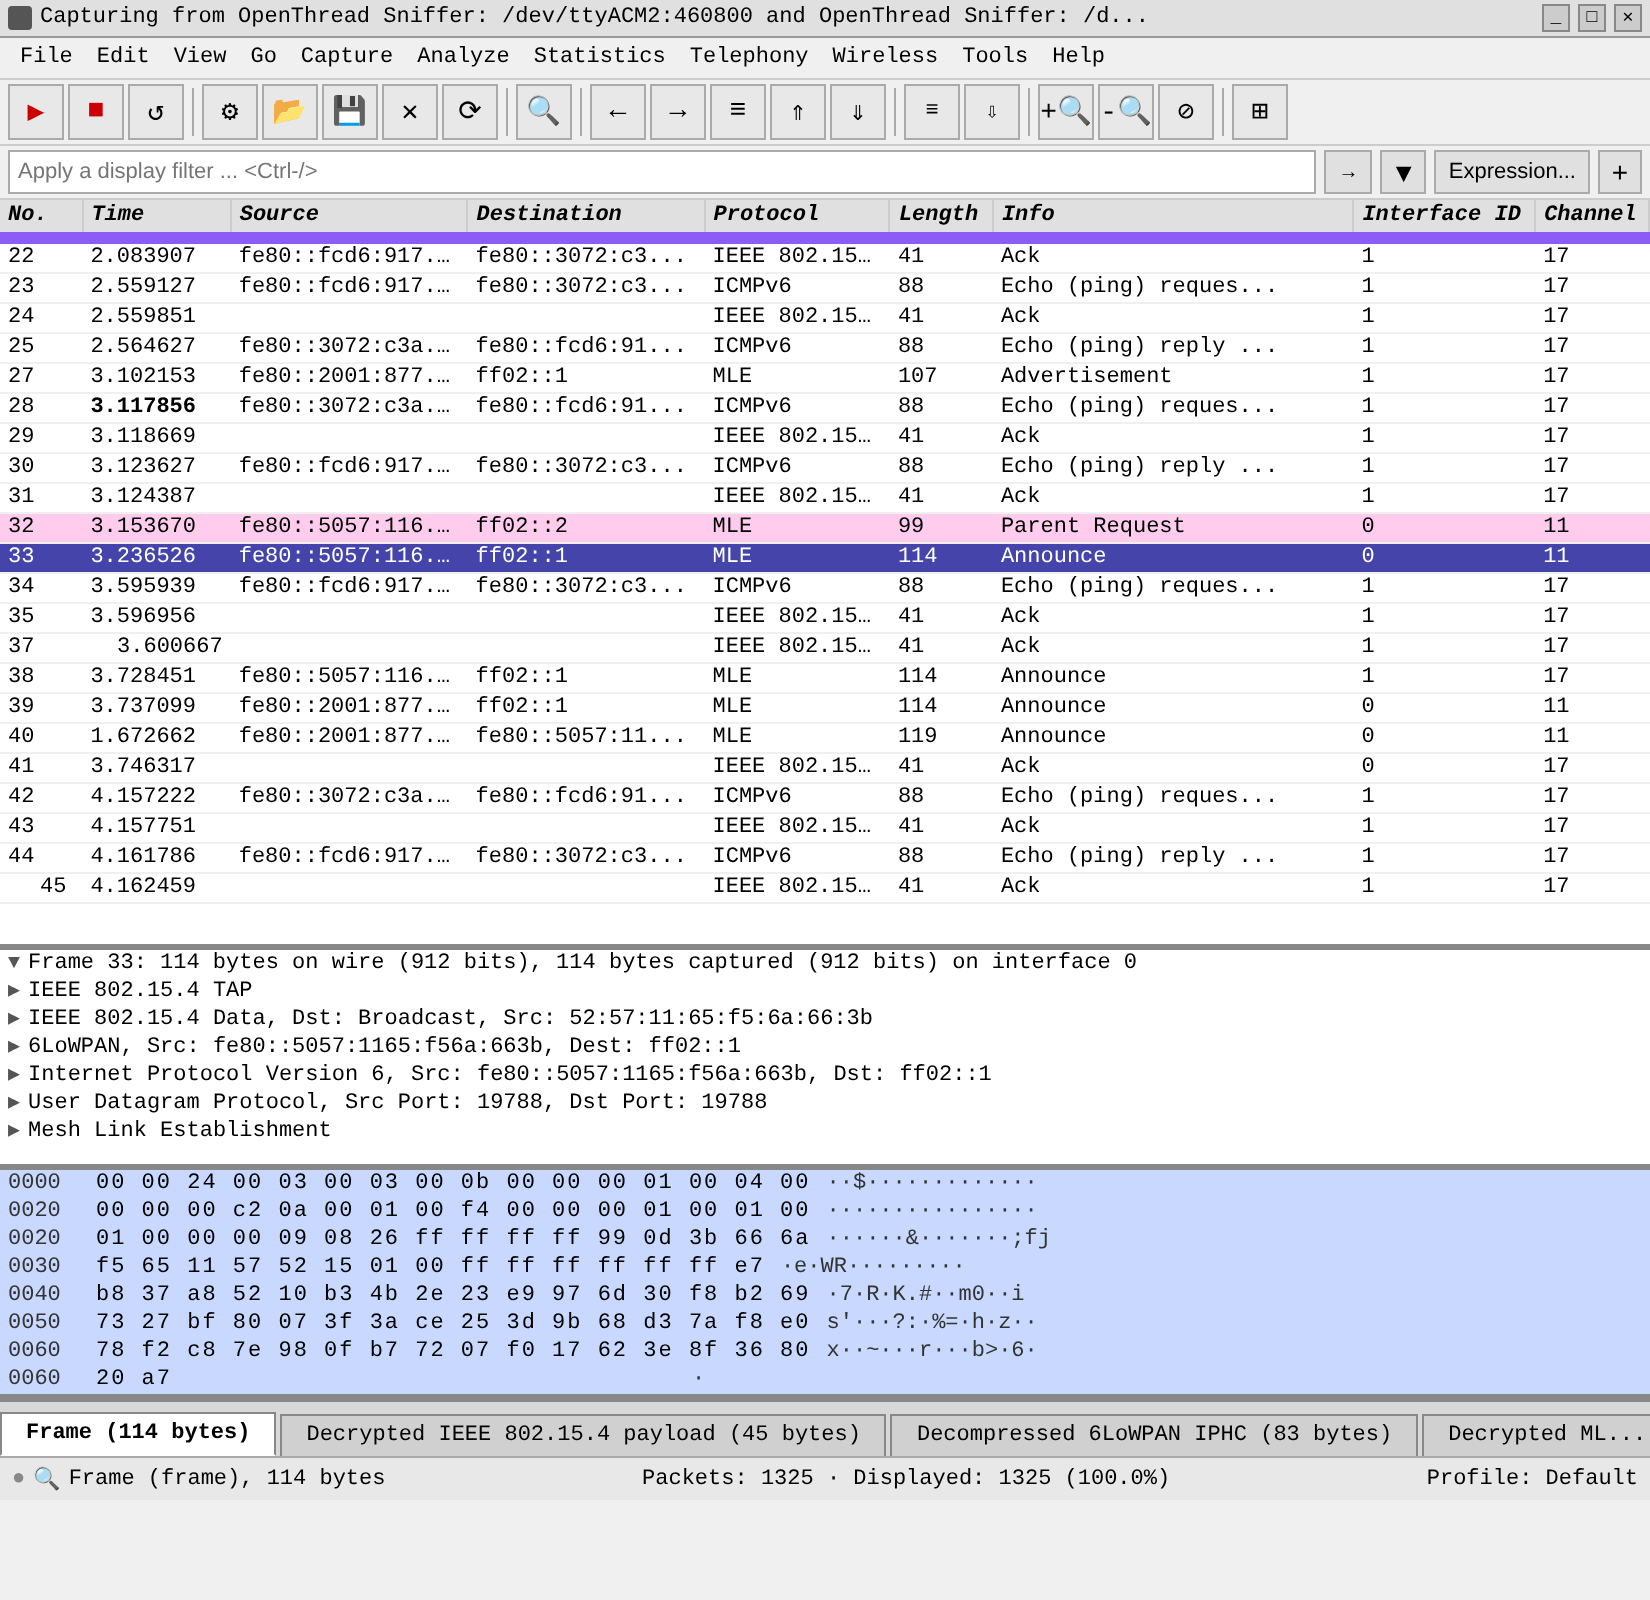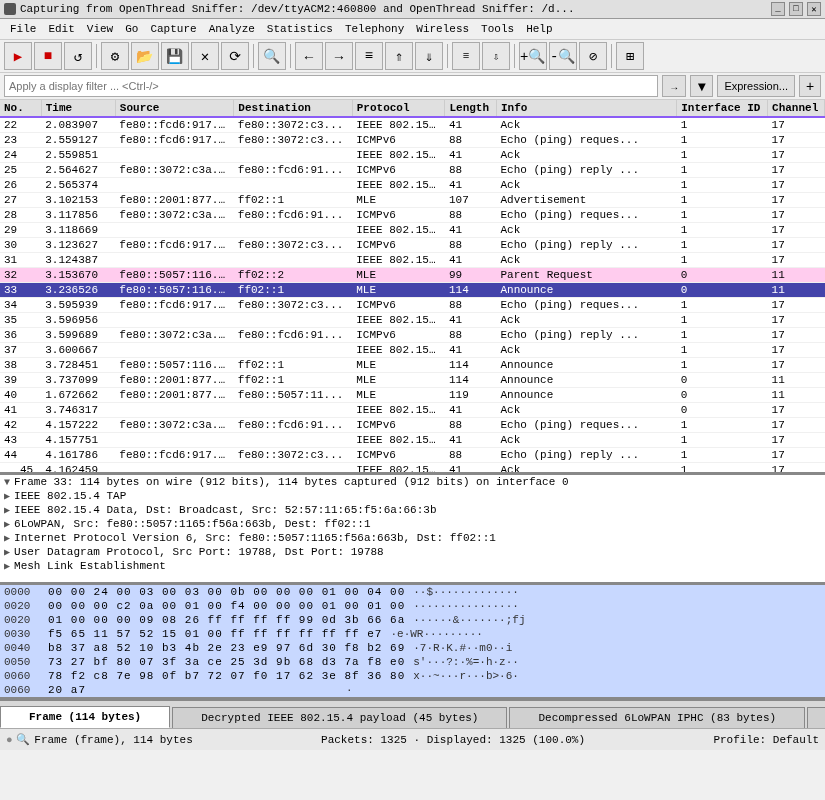--- a/index.html
+++ b/index.html
@@ -104,21 +104,22 @@
       height: 375px;
       border-bottom: 3px solid #888;
     }
     #packet-list table {
       width: 100%;
       border-collapse: collapse;
       font-size: 11px;
     }
     #packet-list thead tr {
       background: #e0e0e0;
-      border-bottom: 2px solid #8b5cf6;
+      border-bottom: 6px solid #8b5cf6;
+      font-style: italic;
     }
     #packet-list thead th {
       text-align: left;
       padding: 2px 4px;
       border-right: 1px solid #ccc;
       font-weight: bold;
       position: sticky;
       top: 0;
       background: #e0e0e0;
       z-index: 1;
@@ -173,21 +174,21 @@
 
     
     #bottom-tabs {
       display: flex;
       background: #d8d8d8;
       border-top: 1px solid #888;
       height: 28px;
       align-items: flex-end;
     }
     .btab {
-      padding: 4px 28px;
+      padding: 4px 12px;
       border: 1px solid #888;
       border-bottom: none;
       background: #d0d0d0;
       cursor: pointer;
       font-size: 11px;
       margin-right: 2px;
       white-space: nowrap;
     }
     .btab.active {
       background: white;
@@ -328,44 +329,33 @@
           <td style="overflow: hidden; text-overflow: ellipsis; max-width: 90px;">2.564627</td>
           <td style="overflow: hidden; text-overflow: ellipsis; max-width: 115px;">fe80::3072:c3a...</td>
           <td style="overflow: hidden; text-overflow: ellipsis; max-width: 115px;">fe80::fcd6:91...</td>
           <td style="overflow: hidden; text-overflow: ellipsis; max-width: 90px;">ICMPv6</td>
           <td style="overflow: hidden; text-overflow: ellipsis; max-width: 90px;">88</td>
           <td style="overflow: hidden; text-overflow: ellipsis; max-width: 175px;">Echo (ping) reply ...</td>
           <td style="overflow: hidden; text-overflow: ellipsis; max-width: 90px;">1</td>
           <td style="overflow: hidden; text-overflow: ellipsis; max-width: 90px;">17</td>
         </tr>
         <tr>
-          <td style="overflow: hidden; text-overflow: ellipsis; max-width: 90px;">26</td>
-          <td style="overflow: hidden; text-overflow: ellipsis; max-width: 90px;">2.565374</td>
-          <td style="overflow: hidden; text-overflow: ellipsis; max-width: 115px;"></td>
-          <td style="overflow: hidden; text-overflow: ellipsis; max-width: 115px;"></td>
-          <td style="overflow: hidden; text-overflow: ellipsis; max-width: 90px;">IEEE 802.15.4</td>
-          <td style="overflow: hidden; text-overflow: ellipsis; max-width: 90px;">41</td>
-          <td style="overflow: hidden; text-overflow: ellipsis; max-width: 175px;">Ack</td>
-          <td style="overflow: hidden; text-overflow: ellipsis; max-width: 90px;">1</td>
-          <td style="overflow: hidden; text-overflow: ellipsis; max-width: 90px;">17</td>
-        </tr>
-        <tr>
           <td style="overflow: hidden; text-overflow: ellipsis; max-width: 90px;">27</td>
           <td style="overflow: hidden; text-overflow: ellipsis; max-width: 90px;">3.102153</td>
           <td style="overflow: hidden; text-overflow: ellipsis; max-width: 115px;">fe80::2001:877...</td>
           <td style="overflow: hidden; text-overflow: ellipsis; max-width: 115px;">ff02::1</td>
           <td style="overflow: hidden; text-overflow: ellipsis; max-width: 90px;">MLE</td>
           <td style="overflow: hidden; text-overflow: ellipsis; max-width: 90px;">107</td>
           <td style="overflow: hidden; text-overflow: ellipsis; max-width: 175px;">Advertisement</td>
           <td style="overflow: hidden; text-overflow: ellipsis; max-width: 90px;">1</td>
           <td style="overflow: hidden; text-overflow: ellipsis; max-width: 90px;">17</td>
         </tr>
         <tr>
           <td style="overflow: hidden; text-overflow: ellipsis; max-width: 90px;">28</td>
-          <td style="overflow: hidden; text-overflow: ellipsis; max-width: 90px;">3.117856</td>
+          <td style="overflow: hidden; text-overflow: ellipsis; max-width: 90px; font-weight: bold;">3.117856</td>
           <td style="overflow: hidden; text-overflow: ellipsis; max-width: 115px;">fe80::3072:c3a...</td>
           <td style="overflow: hidden; text-overflow: ellipsis; max-width: 115px;">fe80::fcd6:91...</td>
           <td style="overflow: hidden; text-overflow: ellipsis; max-width: 90px;">ICMPv6</td>
           <td style="overflow: hidden; text-overflow: ellipsis; max-width: 90px;">88</td>
           <td style="overflow: hidden; text-overflow: ellipsis; max-width: 175px;">Echo (ping) reques...</td>
           <td style="overflow: hidden; text-overflow: ellipsis; max-width: 90px;">1</td>
           <td style="overflow: hidden; text-overflow: ellipsis; max-width: 90px;">17</td>
         </tr>
         <tr>
           <td style="overflow: hidden; text-overflow: ellipsis; max-width: 90px;">29</td>
@@ -438,33 +428,22 @@
           <td style="overflow: hidden; text-overflow: ellipsis; max-width: 90px;">3.596956</td>
           <td style="overflow: hidden; text-overflow: ellipsis; max-width: 115px;"></td>
           <td style="overflow: hidden; text-overflow: ellipsis; max-width: 115px;"></td>
           <td style="overflow: hidden; text-overflow: ellipsis; max-width: 90px;">IEEE 802.15.4</td>
           <td style="overflow: hidden; text-overflow: ellipsis; max-width: 90px;">41</td>
           <td style="overflow: hidden; text-overflow: ellipsis; max-width: 175px;">Ack</td>
           <td style="overflow: hidden; text-overflow: ellipsis; max-width: 90px;">1</td>
           <td style="overflow: hidden; text-overflow: ellipsis; max-width: 90px;">17</td>
         </tr>
         <tr>
-          <td style="overflow: hidden; text-overflow: ellipsis; max-width: 90px;">36</td>
-          <td style="overflow: hidden; text-overflow: ellipsis; max-width: 90px;">3.599689</td>
-          <td style="overflow: hidden; text-overflow: ellipsis; max-width: 115px;">fe80::3072:c3a...</td>
-          <td style="overflow: hidden; text-overflow: ellipsis; max-width: 115px;">fe80::fcd6:91...</td>
-          <td style="overflow: hidden; text-overflow: ellipsis; max-width: 90px;">ICMPv6</td>
-          <td style="overflow: hidden; text-overflow: ellipsis; max-width: 90px;">88</td>
-          <td style="overflow: hidden; text-overflow: ellipsis; max-width: 175px;">Echo (ping) reply ...</td>
-          <td style="overflow: hidden; text-overflow: ellipsis; max-width: 90px;">1</td>
-          <td style="overflow: hidden; text-overflow: ellipsis; max-width: 90px;">17</td>
-        </tr>
-        <tr>
           <td style="overflow: hidden; text-overflow: ellipsis; max-width: 90px;">37</td>
-          <td style="overflow: hidden; text-overflow: ellipsis; max-width: 90px;">3.600667</td>
+          <td style="overflow: hidden; text-overflow: ellipsis; max-width: 90px; text-align: right;">3.600667</td>
           <td style="overflow: hidden; text-overflow: ellipsis; max-width: 115px;"></td>
           <td style="overflow: hidden; text-overflow: ellipsis; max-width: 115px;"></td>
           <td style="overflow: hidden; text-overflow: ellipsis; max-width: 90px;">IEEE 802.15.4</td>
           <td style="overflow: hidden; text-overflow: ellipsis; max-width: 90px;">41</td>
           <td style="overflow: hidden; text-overflow: ellipsis; max-width: 175px;">Ack</td>
           <td style="overflow: hidden; text-overflow: ellipsis; max-width: 90px;">1</td>
           <td style="overflow: hidden; text-overflow: ellipsis; max-width: 90px;">17</td>
         </tr>
         <tr>
           <td style="overflow: hidden; text-overflow: ellipsis; max-width: 90px;">38</td>

